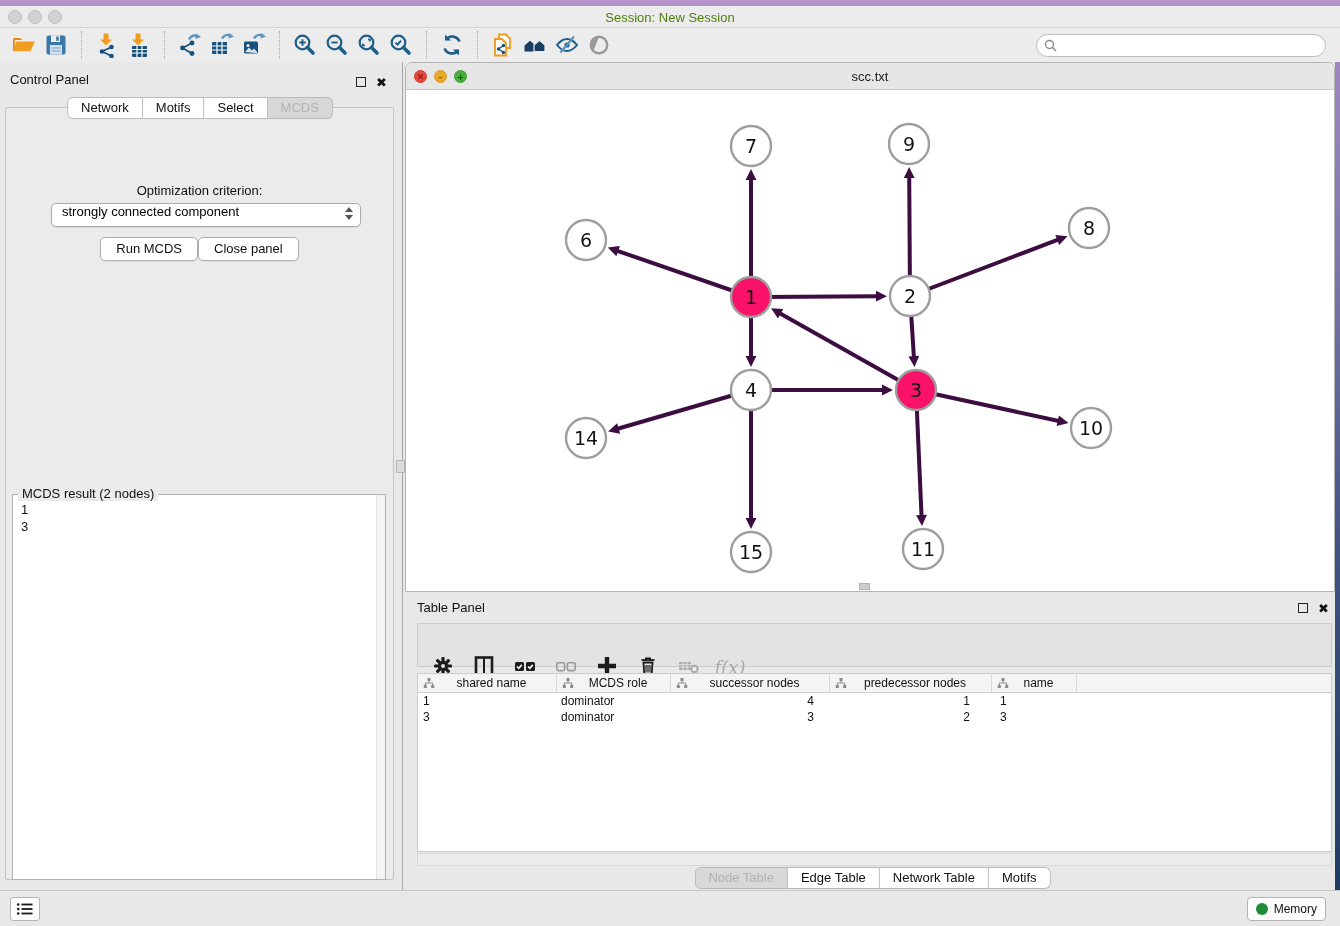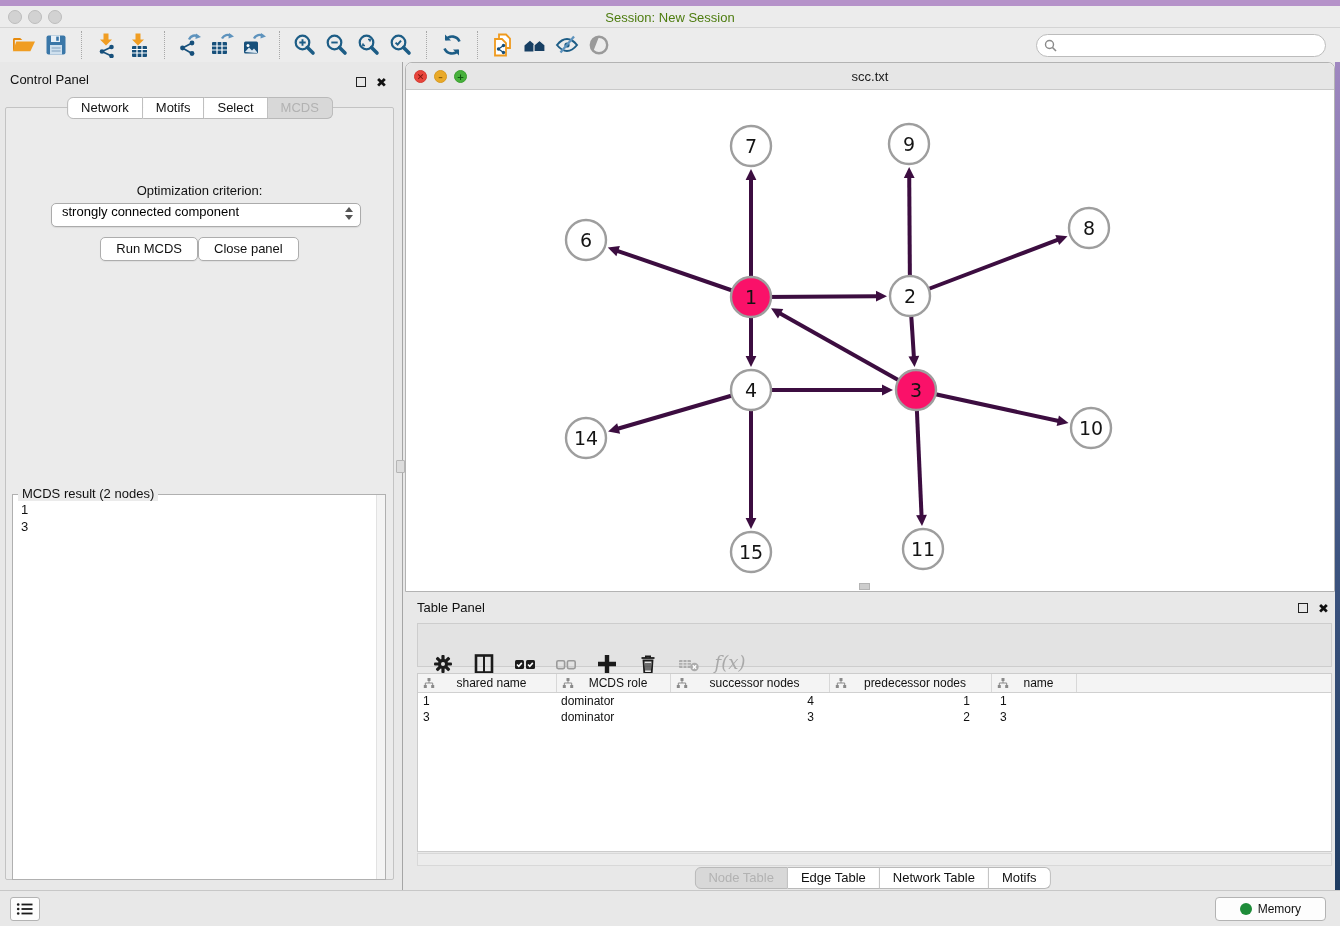--- a/index.html
+++ b/index.html
@@ -78,42 +78,42 @@
   .net-title { position:absolute; left:0; right:0; top:6px; text-align:center; font-size:13px; color:#1a1a1a; }
   .canvas { position:relative; width:928px; height:501px; background:#fff; }
   .canvas svg text { font-family:"DejaVu Sans",sans-serif; }
   .canvas-thumb { position:absolute; left:453px; bottom:1px; width:11px; height:7px; background:#cdcdcd; border:1px solid #b4b4b4; }
 
   
   .table-panel { position:absolute; left:405px; top:595px; width:935px; height:293px; }
   .tp-title { position:absolute; left:12px; top:5px; font-size:13px; color:#111; }
   .tp-toolbar { position:absolute; left:12px; right:8px; top:28px; height:44px; background:#e3e3e3;
     border:1px solid #cdcdcd; display:flex; align-items:center; gap:15px; padding-left:12px; }
-  .tt-btn { width:26px; height:26px; display:flex; align-items:flex-start; justify-content:center; cursor:default;margin-top:40px; }
+  .tt-btn { width:26px; height:26px; display:flex; align-items:flex-end; justify-content:center; cursor:default;margin-top:40px; }
   .tt-btn svg { width:24px; height:24px; }
   .fx { font:italic 18px "DejaVu Serif",serif; color:#a9a9a9; }
   .table-wrap { position:absolute; left:12px; right:8px; top:78px; bottom:36px; background:#fff;
     border:1px solid #ccc; overflow:hidden; }
   .thead { display:flex; height:19px; border-bottom:1px solid #d0d0d0; background:#f4f4f4; }
   .th { display:flex; align-items:center; border-right:1px solid #d8d8d8; background:#f4f4f4; font-size:12px;
     color:#111; position:relative; }
   .th svg { margin:0 2px 0 5px; flex:none; }
   .th .lbl { flex:1; text-align:center; padding-right:10px; }
   .trow { display:flex; height:16px; font-size:12px; color:#111; align-items:center; }
   .td { overflow:hidden; white-space:nowrap; }
   .tp-hscroll { position:absolute; left:12px; right:8px; bottom:22px; height:13px; background:#ececec; border:1px solid #d8d8d8; }
   .tp-tabs { left:50%; transform:translateX(-50%); bottom:-1px; top:auto; position:absolute; }
 
   
   .statusbar { position:absolute; left:0; bottom:0; width:1340px; height:36px; background:#e8e8e8;
     border-top:1px solid #c7c7c7; }
   .list-btn { position:absolute; left:10px; top:6px; width:30px; height:24px; background:#fdfdfd;
     border:1px solid #b3b3b3; border-radius:3px; display:flex; align-items:center; justify-content:center; }
   .memory-btn { position:absolute; right:14px; top:6px; height:24px; background:#fdfdfd; border:1px solid #b3b3b3;
-    border-radius:4px; display:flex; align-items:center; gap:6px; padding:0 24px; font-size:12px; color:#111; }
+    border-radius:4px; display:flex; align-items:center; gap:6px; padding:0 8px; font-size:12px; color:#111; }
   .mem-dot { width:12px; height:12px; border-radius:50%; background:#1e8c39; }
 
   .mini-square { width:10px; height:10px; border:1.5px solid #222; display:inline-block; }
   .mini-x { font-size:13px; font-weight:bold; color:#111; line-height:10px; }
 </style>
 </head>
 <body>
 
 <div class="app">
   <div class="wp-top"></div>

